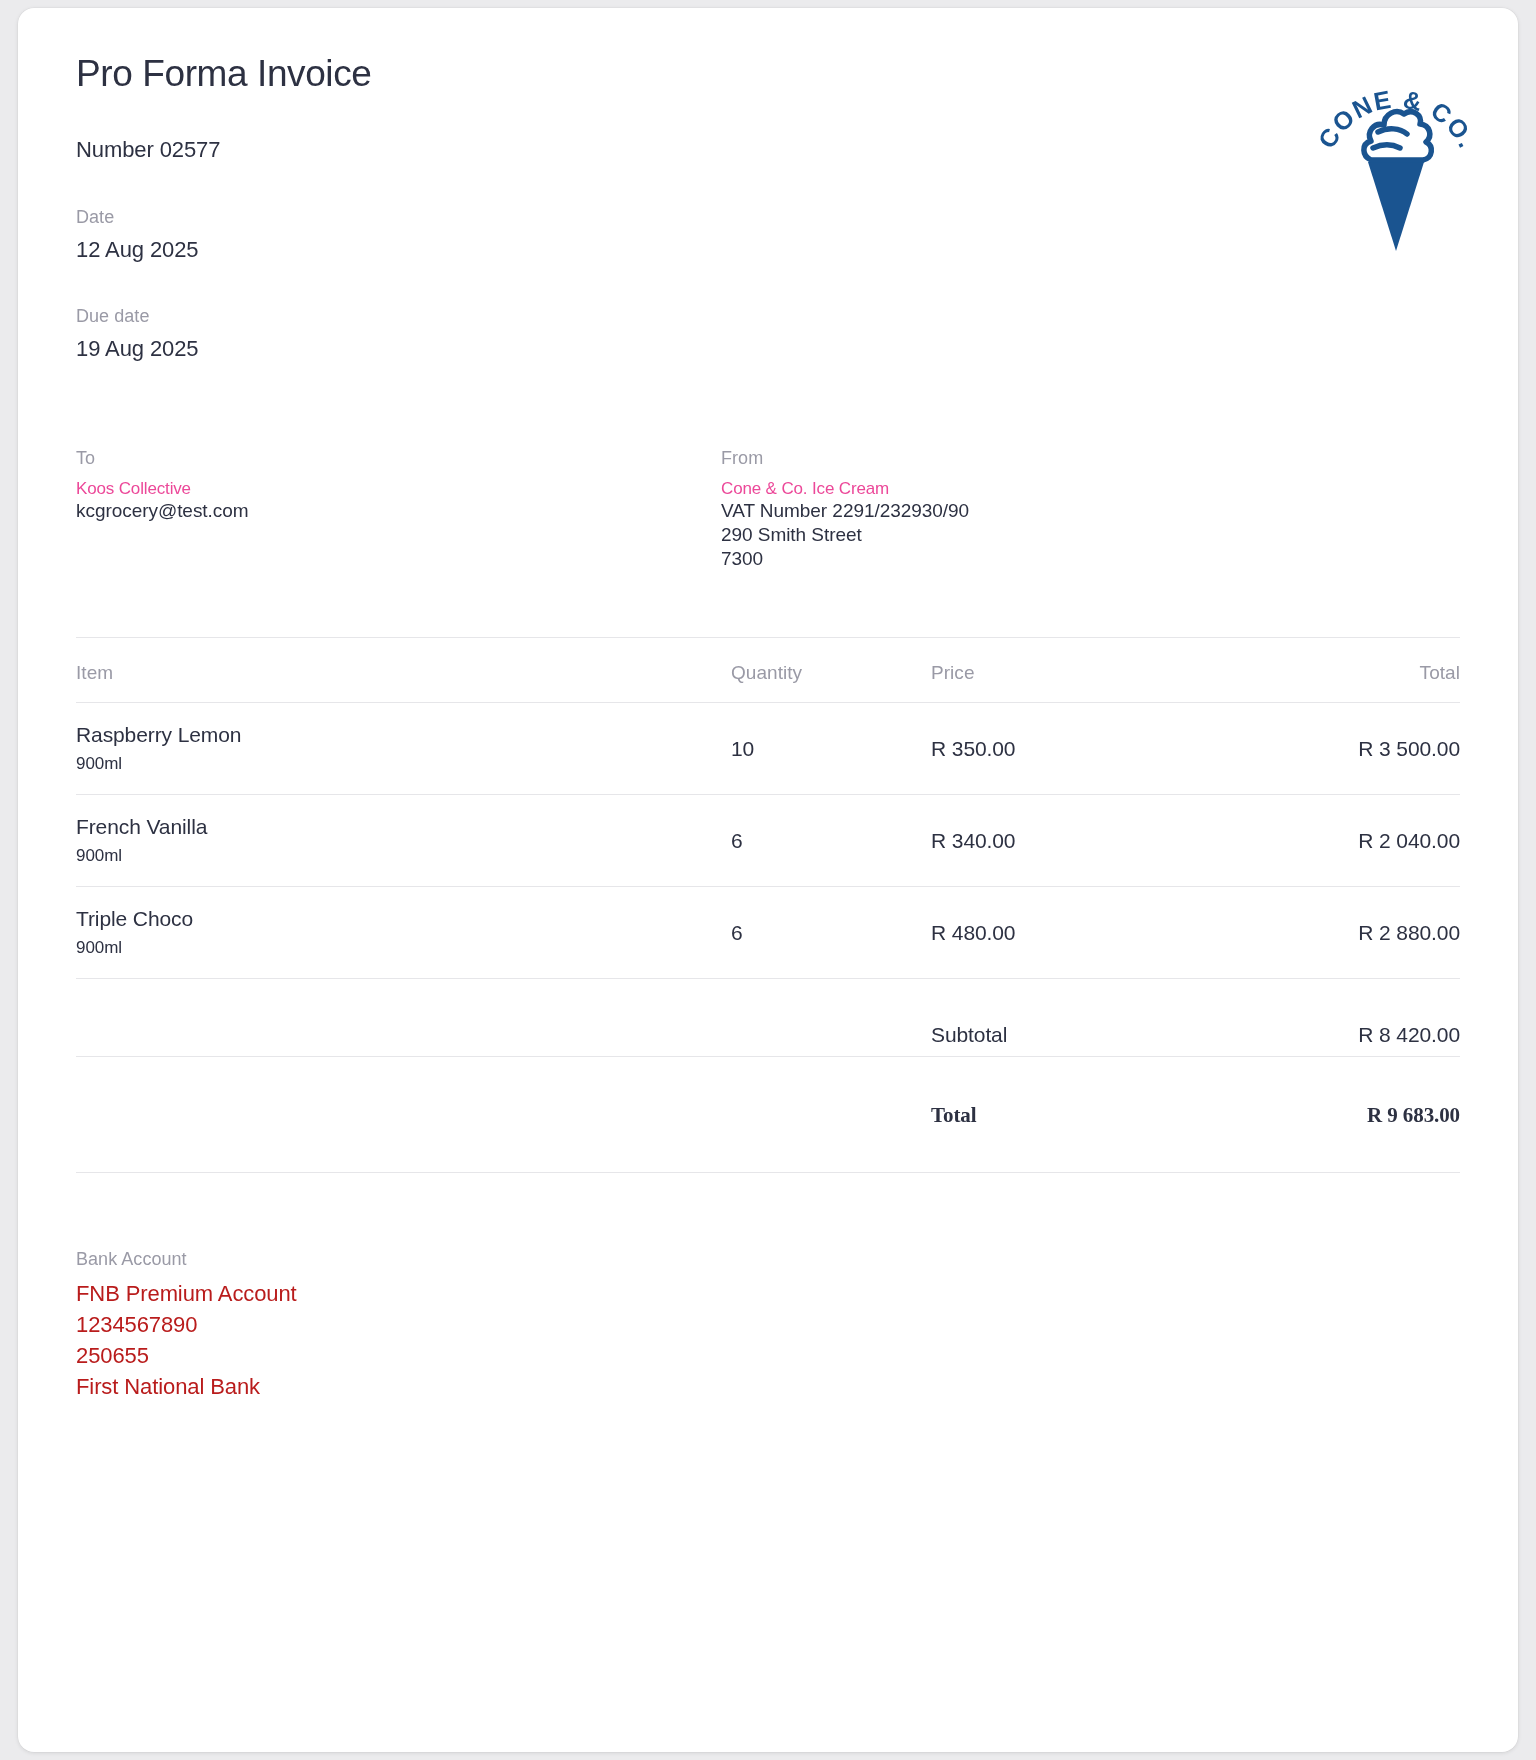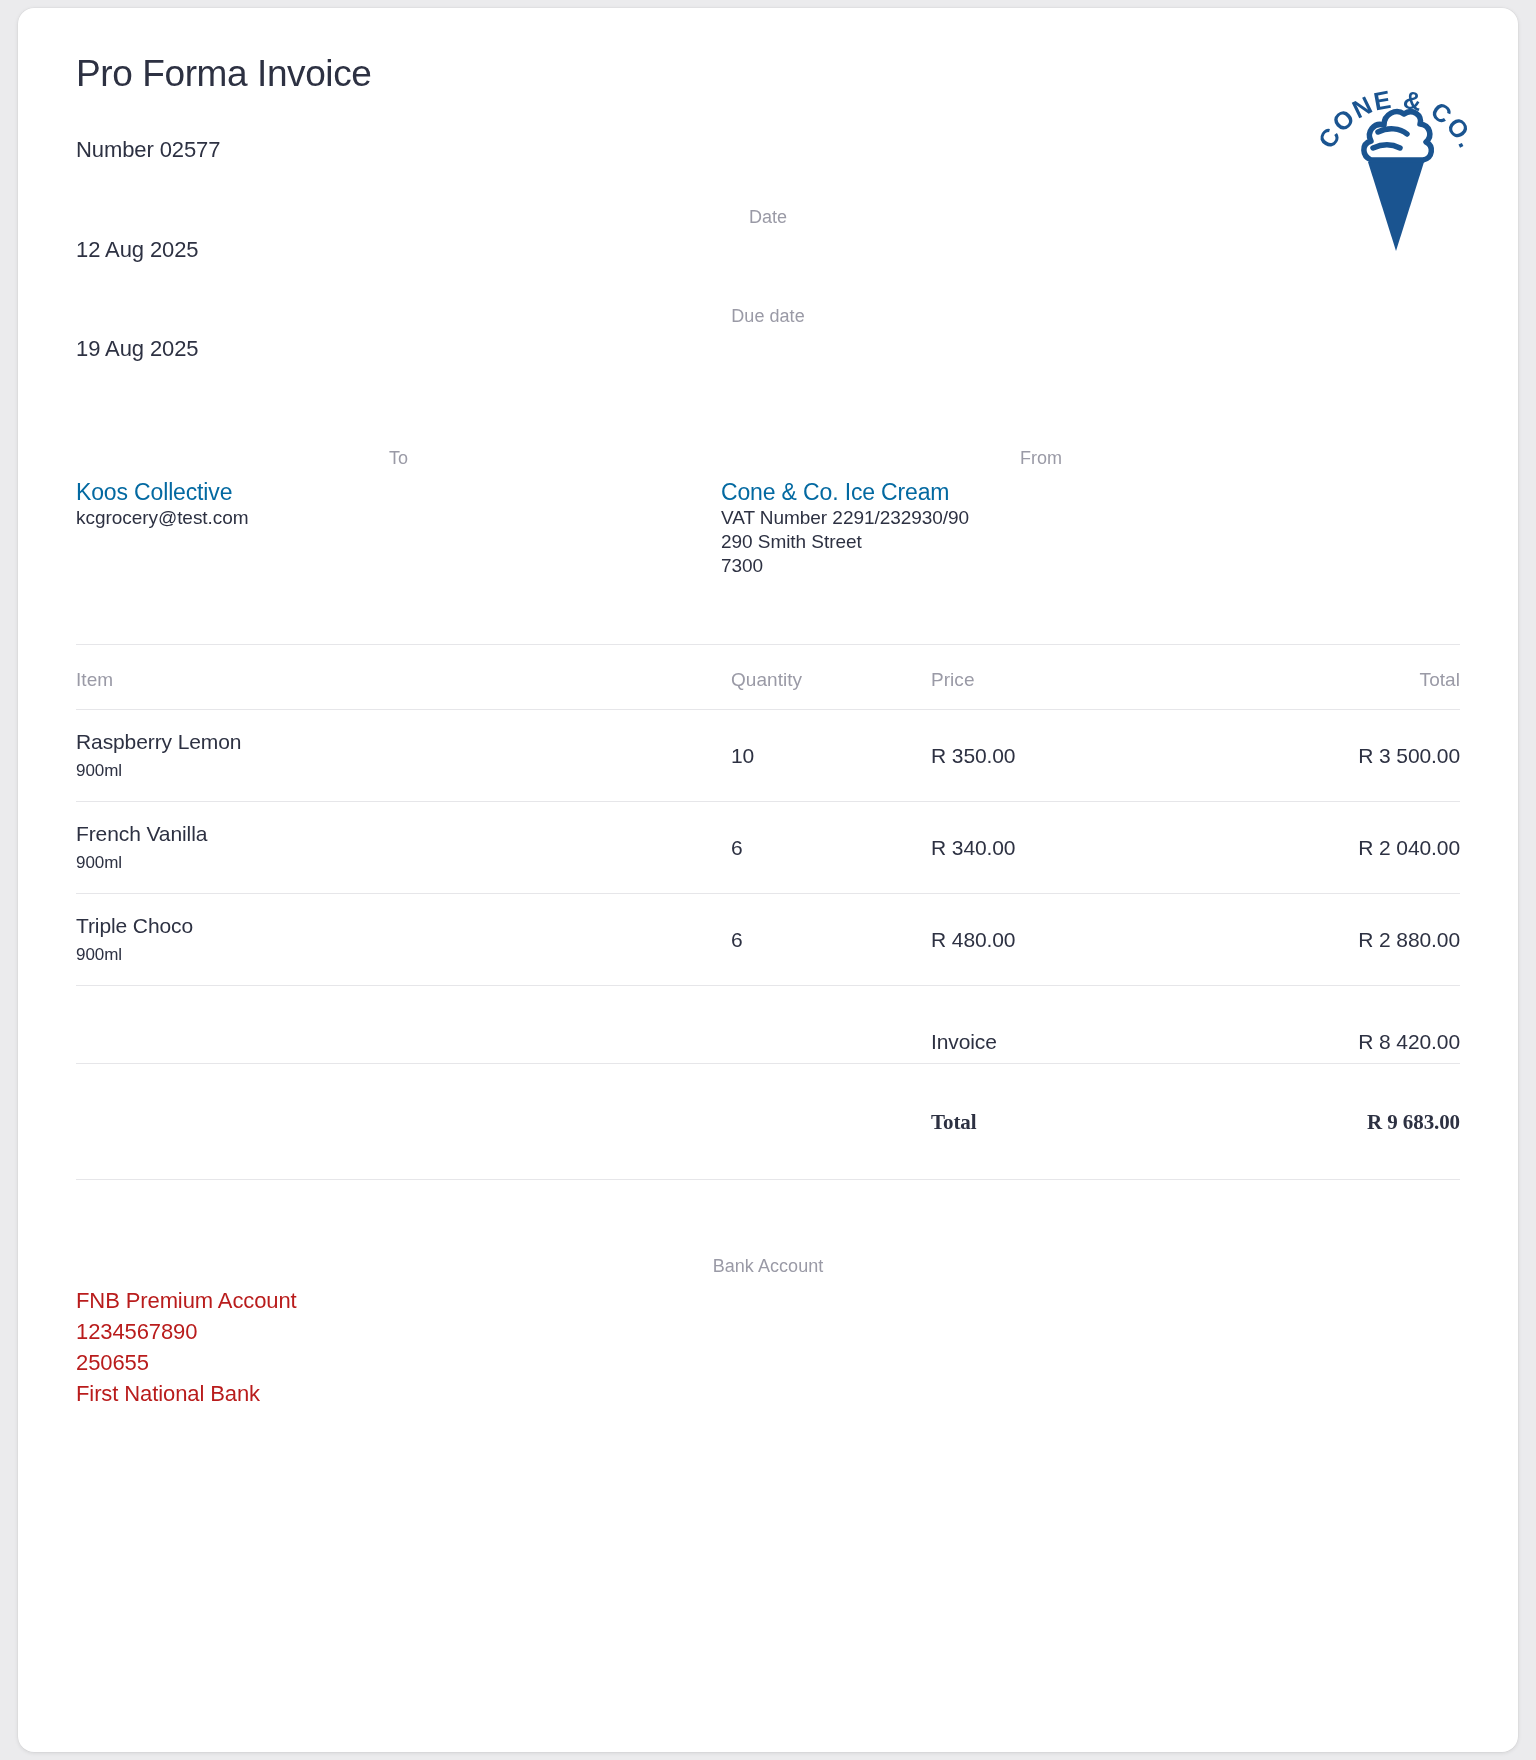--- a/index.html
+++ b/index.html
@@ -44,21 +44,20 @@
     margin-top: 42px;
     font-size: 22px;
     color: #2d3142;
     letter-spacing: -0.1px;
   }
 
   .field-label {
     font-size: 18px;
     color: #9a9aa6;
     letter-spacing: 0.05px;
-    text-align: center;
   }
   .field-value {
     font-size: 22px;
     color: #2d3142;
     letter-spacing: -0.1px;
     margin-top: 9px;
   }
 
   .date-block { margin-top: 44px; }
   .due-block  { margin-top: 43px; }
@@ -74,22 +73,22 @@
 
   
   .parties {
     margin-top: 86px;
     display: flex;
   }
   .party-to   { width: 645px; }
   .party-from { width: 640px; }
 
   .party-name {
-    font-size: 23px;
-    color: #0369a1;
+    font-size: 17px;
+    color: #ec4899;
     margin-top: 10px;
     letter-spacing: -0.15px;
   }
   .party-line {
     font-size: 19px;
     color: #2d3142;
     line-height: 1.27;
     letter-spacing: -0.05px;
   }
 
@@ -236,21 +235,21 @@
         <tr class="totals-spacer">
           <td></td>
             <td></td>
           <td></td>
             <td></td>
         </tr>
 
         <tr class="sum-row sum-first">
           <td></td>
           <td></td>
-          <td>Invoice</td>
+          <td>Subtotal</td>
           <td class="amount-cell">R 8 420.00</td>
         </tr>
 
         <tr class="total-row">
           <td></td>
           <td></td>
           <td>Total</td>
           <td class="amount-cell">R 9 683.00</td>
         </tr>
 

